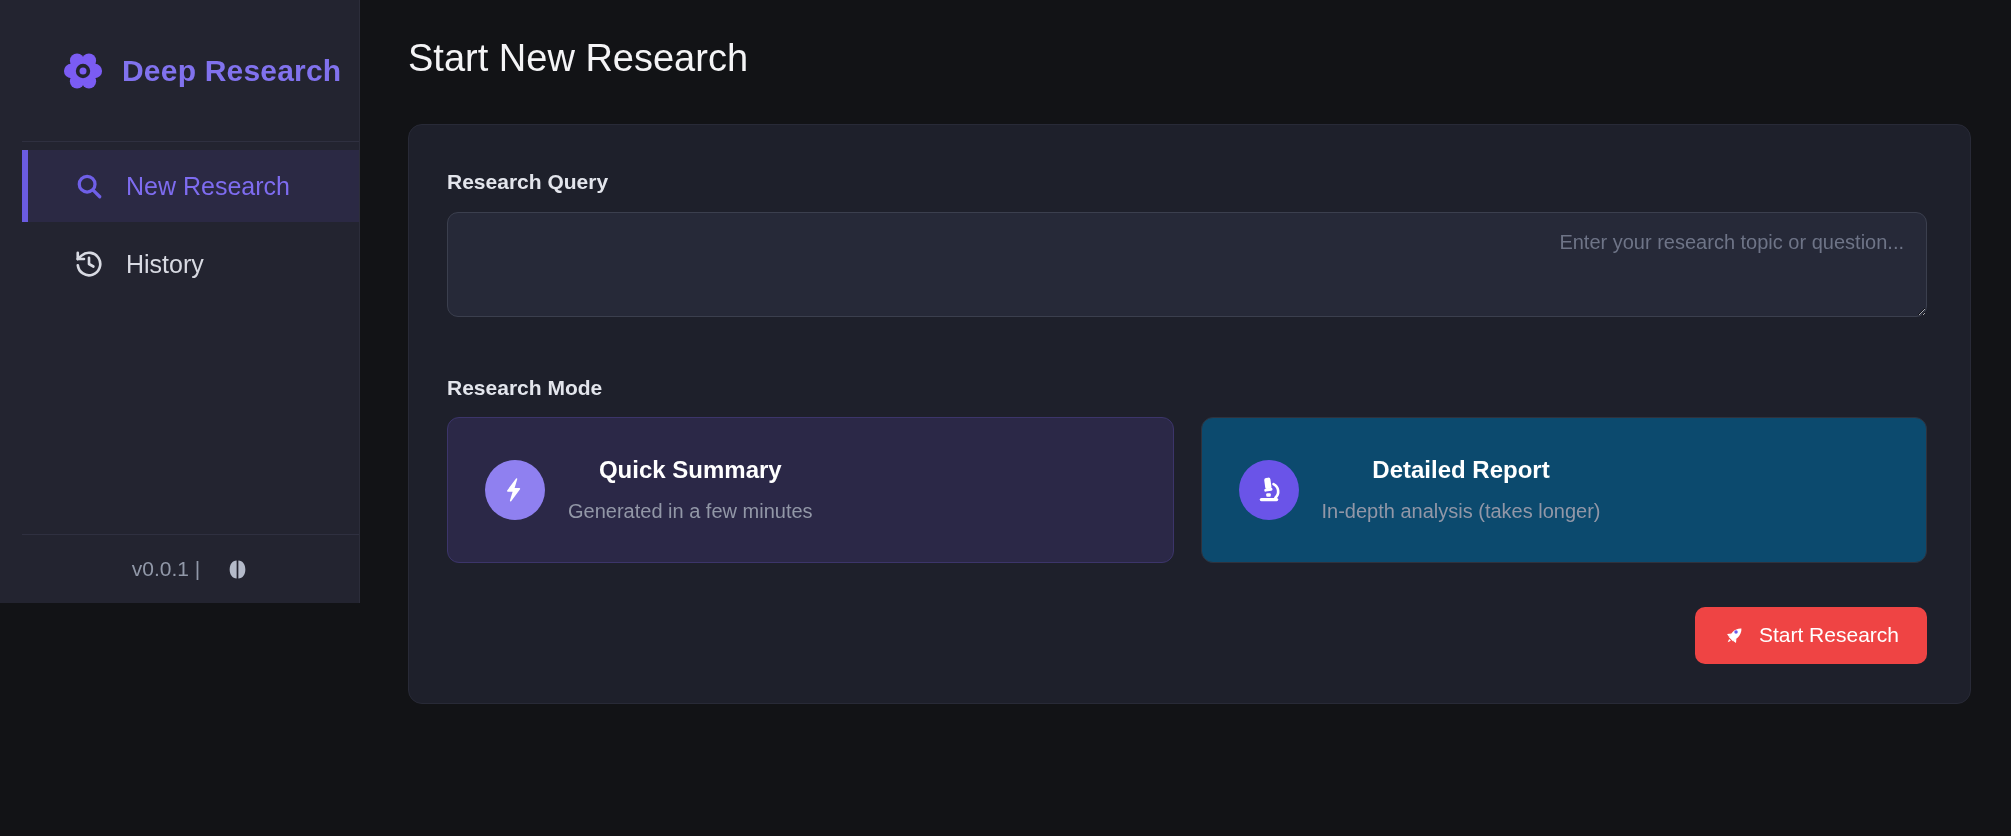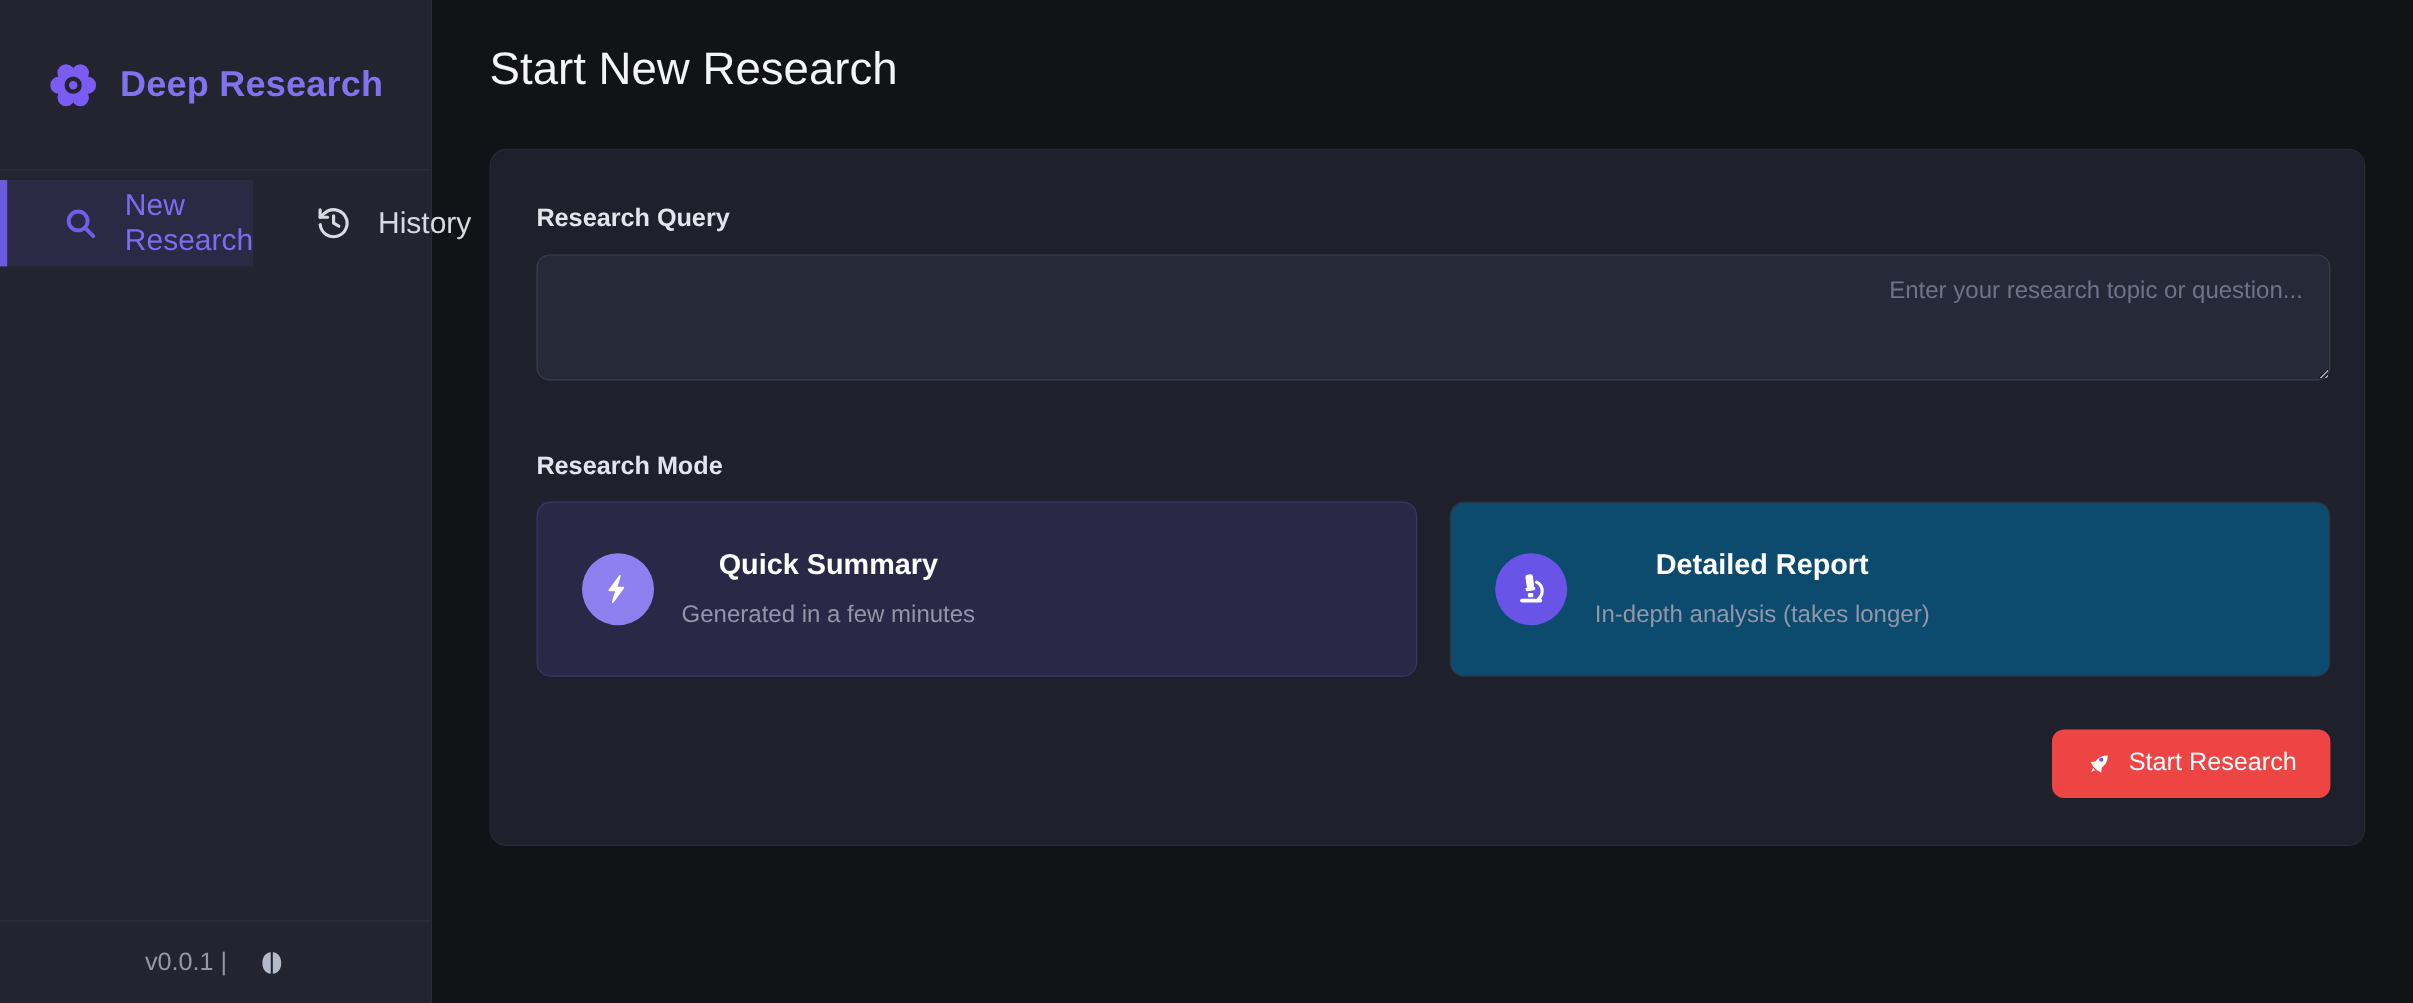--- a/index.html
+++ b/index.html
@@ -9,41 +9,42 @@
     font-family: "Liberation Sans", sans-serif;
     display: flex;
     overflow: hidden;
     color: #e6e7ec;
   }
 
   
   .sidebar {
     width: 360px;
     min-width: 360px;
-    height: 836px;
+    height: 603px;
     background: #232430;
     border-right: 1px solid #2c2d3a;
     display: flex;
     flex-direction: column;
+    padding-left: 22px;
   }
   .logo-row {
     height: 142px;
     display: flex;
     align-items: center;
     gap: 18px;
     padding-left: 40px;
     border-bottom: 1px solid #2f3040;
   }
   .logo-title {
     font-size: 30px;
     font-weight: 700;
     color: #8172ee;
     letter-spacing: 0.2px;
   }
-  .nav { padding-top: 8px; display: flex; flex-direction: row; }
+  .nav { padding-top: 8px; display: flex; flex-direction: column; }
   .nav-item {
     height: 72px;
     display: flex;
     align-items: center;
     gap: 22px;
     padding-left: 46px;
     font-size: 25px;
     color: #d8dae2;
     cursor: pointer;
     border-left: 6px solid transparent;
@@ -76,21 +77,21 @@
     font-size: 38px;
     font-weight: 400;
     color: #f4f4f6;
     line-height: 1.2;
   }
   .card {
     margin-top: 42px;
     background: #1e202b;
     border: 1px solid #282a37;
     border-radius: 14px;
-    padding: 45px 28px 39px 38px;
+    padding: 45px 43px 39px 38px;
   }
   .field-label {
     display: block;
     font-size: 21px;
     font-weight: 700;
     color: #e3e5ec;
     margin-bottom: 18px;
   }
   .query-textarea {
     width: 100%;

